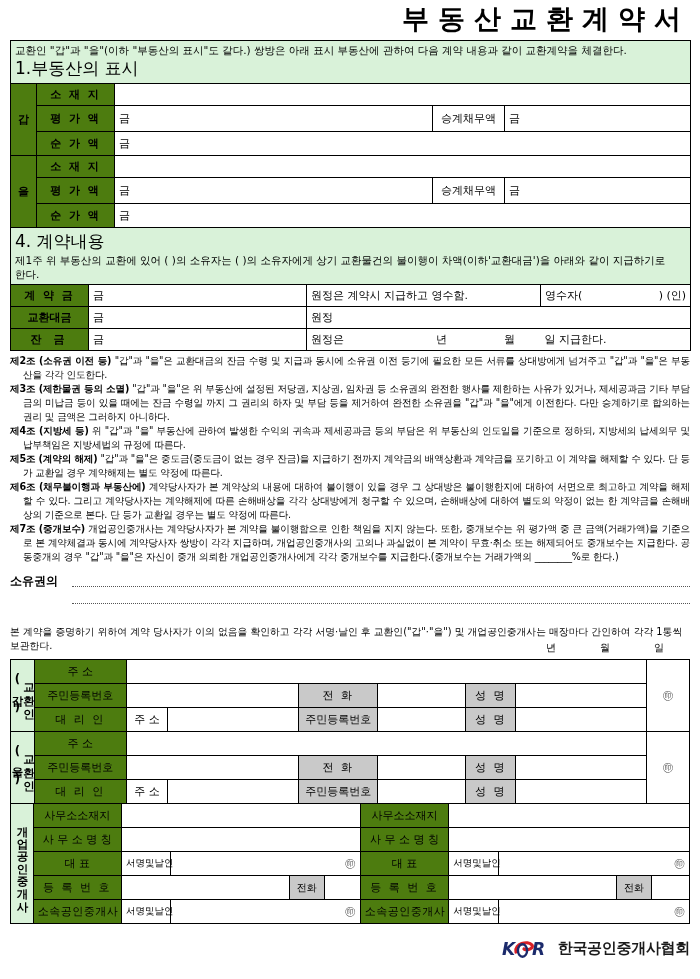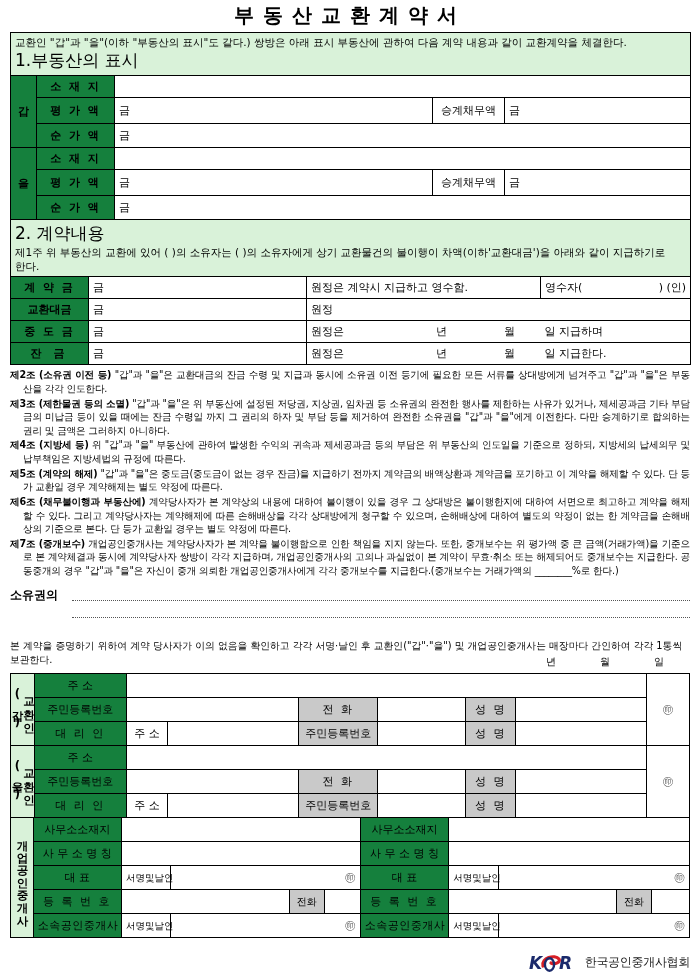--- a/index.html
+++ b/index.html
@@ -7,41 +7,41 @@
     width:700px;
     background:#ffffff;
     font-family:"DejaVu Sans","Liberation Sans",sans-serif;
     color:#000;
     -webkit-font-smoothing:none;
   }
   .page{width:700px;height:979px;position:relative;box-sizing:border-box;padding:0 10px;}
 
   
   .doc-title{
-    text-align:center;
-    font-size:20px;
+    text-align:right;
+    font-size:27px;
     font-weight:bold;
     letter-spacing:9px;
     padding:4px 0 6px 0;
     line-height:1.1;
     font-family:"DejaVu Sans","Liberation Sans",sans-serif;
   }
 
   
   table{border-collapse:collapse;width:680px;table-layout:fixed;}
   td{
     border:1px solid #000;
     font-size:11px;
     padding:0 4px;
     vertical-align:middle;
     line-height:1.2;
     word-break:keep-all;
   }
   .green{background:#d9f2d9;}
-  .cyan{background:#15803d;}
+  .cyan{background:#4d7c0f;}
   .gray{background:#c9c9c9;}
   .white{background:#fff;}
   .ctr{text-align:center;}
   .lft{text-align:left;}
   .rgt{text-align:right;}
   .b{font-weight:bold;}
   .sp{letter-spacing:4px;}
   .sp2{letter-spacing:2px;}
   .nb{border:none;}
 
@@ -132,22 +132,22 @@
   .footer{
     width:680px;
     display:flex;
     justify-content:flex-end;
     align-items:center;
     margin-top:14px;
     gap:6px;
   }
   .kar-logo{display:flex;align-items:center;}
   .kar-text{
-    font-size:12px;
-    font-weight:normal;
+    font-size:15px;
+    font-weight:bold;
     color:#1a1a1a;
     letter-spacing:-0.3px;
   }
 </style>
 </head>
 <body>
 
 <div class="page">
 
   <div class="doc-title">부동산교환계약서</div>
@@ -207,49 +207,41 @@
       <col style="width:78px">
       <col style="width:218px">
       <col style="width:98px">
       <col style="width:74px">
       <col style="width:62px">
       <col style="width:150px">
     </colgroup>
     <tbody>
       <tr>
         <td colspan="6" class="green intro-cell">
-          <div class="intro-line2">2. 계약내용</div>
+          <div class="intro-line2">4. 계약내용</div>
           <div>제1주 위 부동산의 교환에 있어 (      )의 소유자는 (      )의 소유자에게 상기 교환물건의 불이행이 차액(이하'교환대금')을 아래와 같이 지급하기로 한다.</div>
         </td>
       </tr>
 
       <tr style="height:22px">
         <td class="cyan ctr sp2 b">계 약 금</td>
         <td class="white lft">금</td>
         <td colspan="3" class="white lft">원정은 계약시 지급하고 영수함.</td>
         <td class="white lft">
           <span>영수자(</span>
           <span style="float:right">) (인)</span>
         </td>
       </tr>
 
       <tr style="height:22px">
         <td class="cyan ctr b">교환대금</td>
         <td class="white lft">금</td>
         <td colspan="4" class="white lft">원정</td>
       </tr>
 
-      <tr style="height:22px">
-        <td class="cyan ctr sp2 b">중 도 금</td>
-        <td class="white lft">금</td>
-        <td class="white lft nb" style="border-right:none">원정은</td>
-        <td class="white ctr" style="border-left:none;border-right:none">년</td>
-        <td class="white ctr" style="border-left:none;border-right:none">월</td>
-        <td class="white lft" style="border-left:none">일 지급하며</td>
-      </tr>
 
       <tr style="height:22px">
         <td class="cyan ctr sp b">잔    금</td>
         <td class="white lft">금</td>
         <td class="white lft" style="border-right:none">원정은</td>
         <td class="white ctr" style="border-left:none;border-right:none">년</td>
         <td class="white ctr" style="border-left:none;border-right:none">월</td>
         <td class="white lft" style="border-left:none">일 지급한다.</td>
       </tr>
     </tbody>

